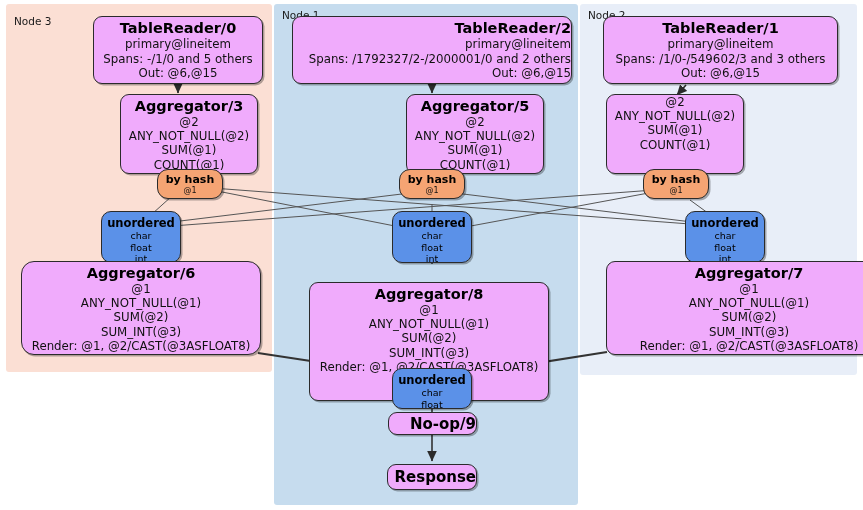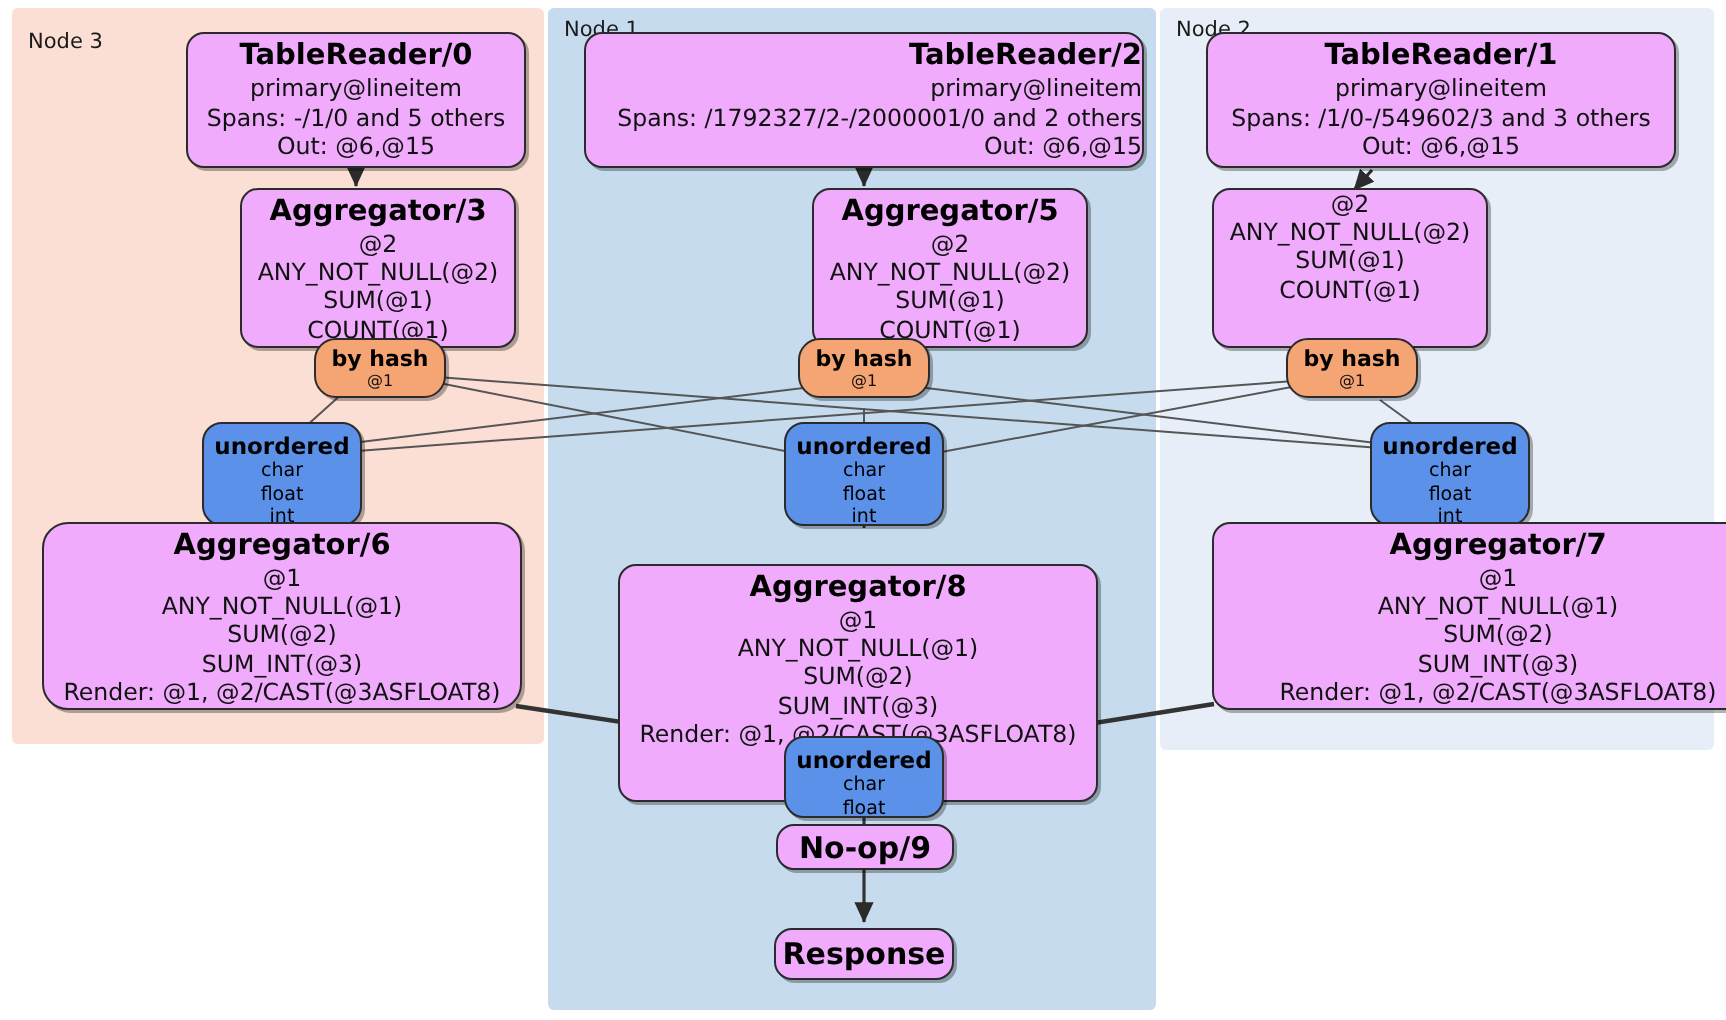--- a/index.html
+++ b/index.html
@@ -29,21 +29,21 @@
 
   .ag .ttl{font-size:14.5px;line-height:17px;padding-top:3px;}
   .ag .ln{font-size:11.8px;line-height:14.2px;}
 
   .byhash .ttl{font-size:11px;line-height:13px;padding-top:3px;}
   .byhash .ln{font-size:8px;line-height:10px;}
 
   .uo .ttl{font-size:11.5px;line-height:14px;padding-top:4px;color:#000;}
   .uo .ln{font-size:9.5px;line-height:11.5px;color:#000;}
 
-  .pill{display:flex;align-items:center;justify-content:center;}
+  .pill{display:flex;align-items:center;justify-content:flex-end;}
   .pill .ttl{font-size:15px;}
 </style>
 </head>
 <body>
 
 <div id="stage">
 
   <div class="panel" id="panel0" style="left: 6px; top: 4px; width: 266px; height: 368px; background: rgb(251, 223, 212);"></div>
   <div class="panel-label" id="panel0lbl" style="left: 14px; top: 15px;">Node 3</div>
 

